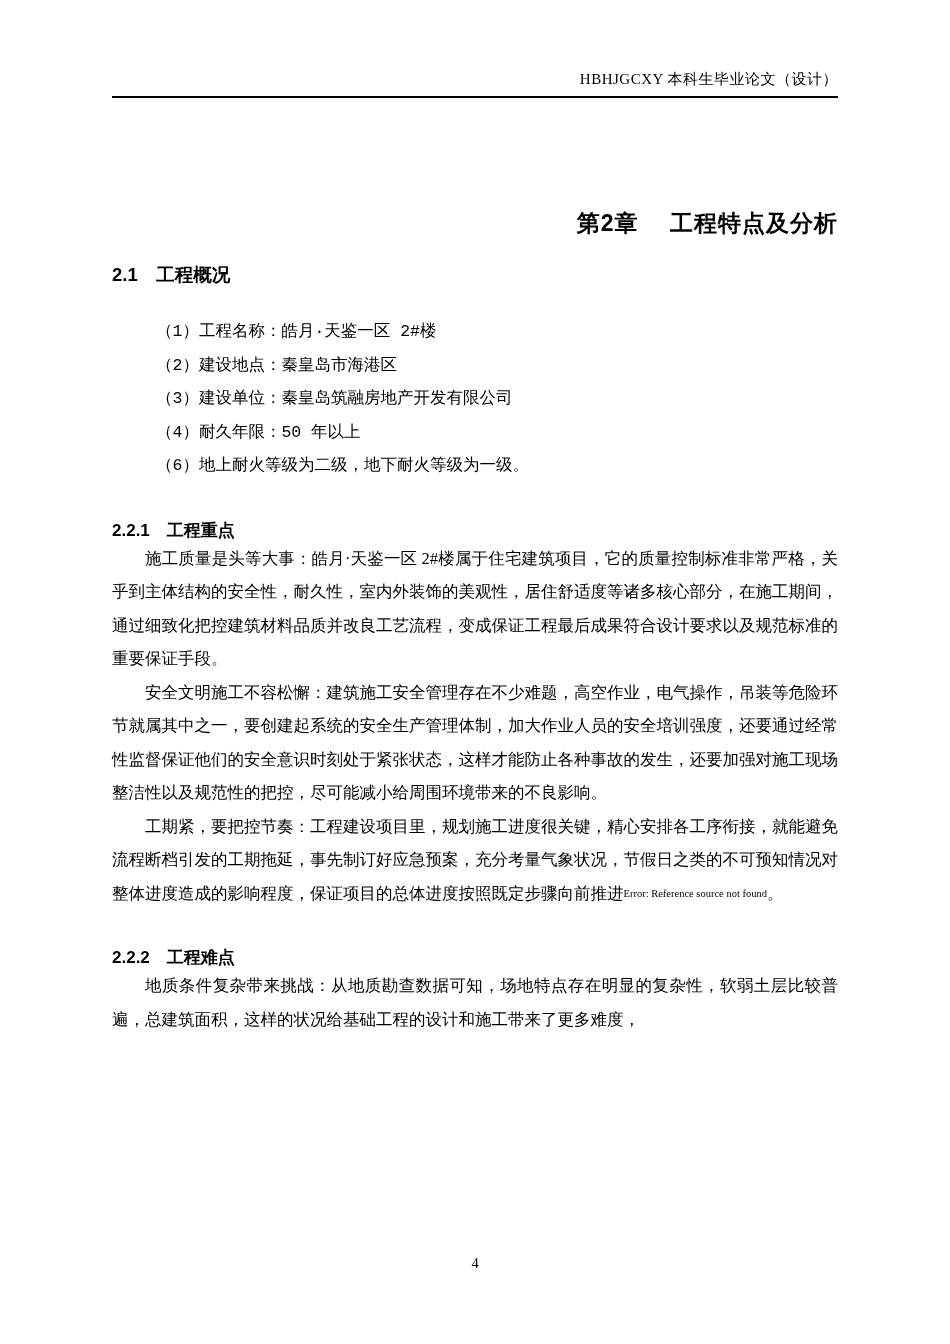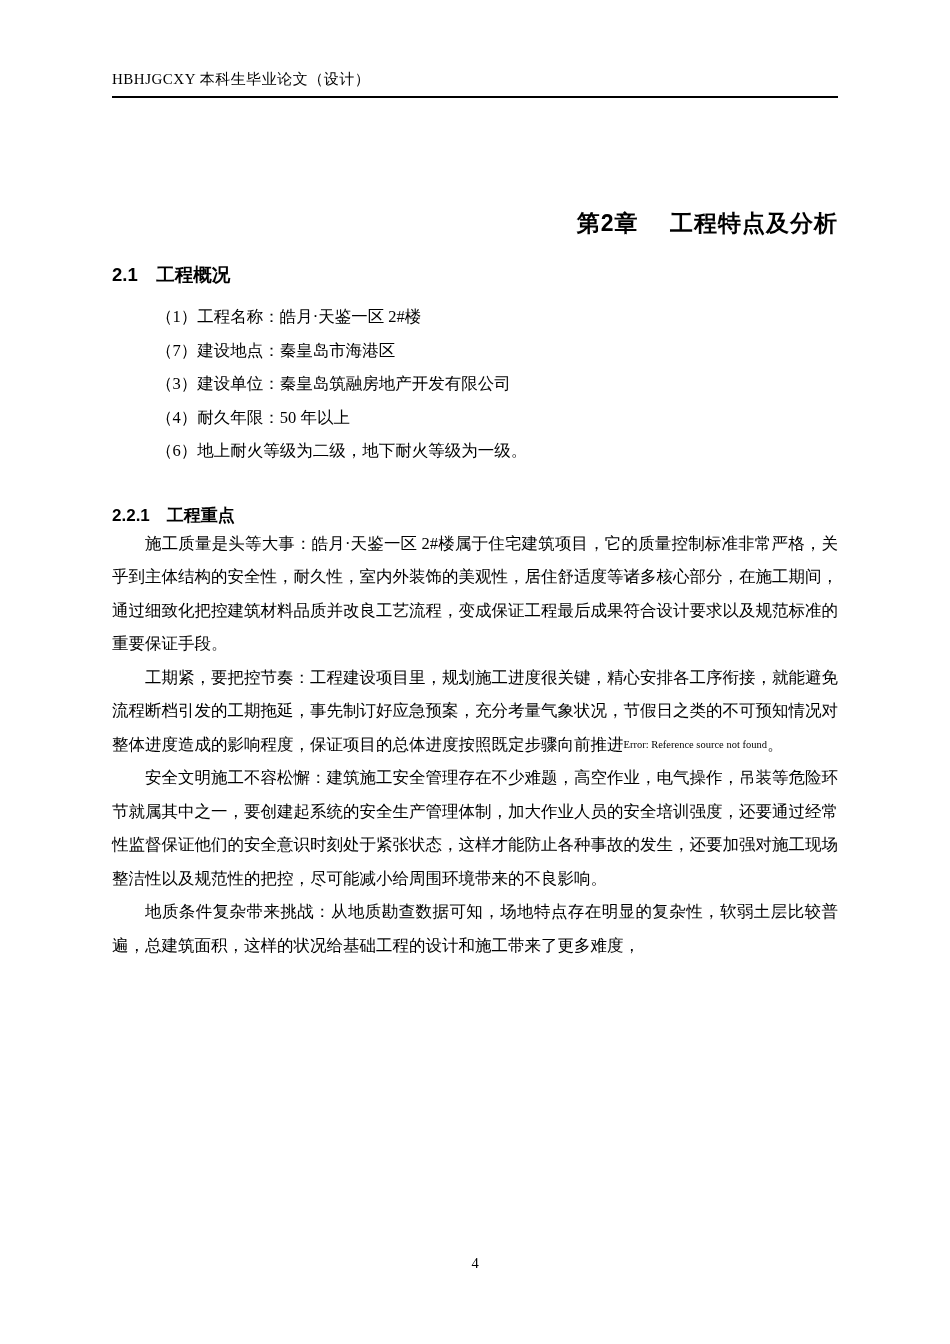--- a/index.html
+++ b/index.html
@@ -12,21 +12,21 @@
     position: relative;
     color: #000000;
     font-family: "Liberation Serif", "DejaVu Serif", serif;
     overflow: hidden;
   }
   .page-header {
     margin: 0 112px;
     padding-top: 70px;
   }
   .header-title {
-    text-align: left;
+    text-align: right;
     font-size: 15px;
     letter-spacing: 0.5px;
     white-space: pre-wrap;
   }
   .header-rule {
     margin-top: 7px;
     height: 0;
     border-bottom: 2px solid #000000;
   }
   .content {
@@ -50,22 +50,23 @@
   .section-heading.first { margin-top: 23px; }
   .section-heading.second { margin-top: 28px; }
   .subsection-heading {
     font-family: "Liberation Sans", "DejaVu Sans", sans-serif;
     font-weight: 700;
     font-size: 17px;
     margin-top: 36px;
     white-space: pre-wrap;
   }
   .overview-list {
-    margin-top: 13px;
+    margin-top: 28px;
     padding-left: 44px;
+    font-family: Liberation Mono, monospace;
   }
   .list-item {
     font-size: 16.5px;
     line-height: 33.5px;
     white-space: pre-wrap;
   }
   .body-block { }
   .body-para {
     font-size: 16.5px;
     line-height: 33.5px;
@@ -101,35 +102,36 @@
   </div>
 
   <div class="content">
 
     <div class="chapter-title">第2章　 工程特点及分析</div>
 
     <div class="section-heading first">2.1　工程概况</div>
 
     <div class="overview-list">
       <div class="list-item">（1）工程名称：皓月·天鉴一区 2#楼</div>
-      <div class="list-item">（7）建设地点：秦皇岛市海港区</div>
+      <div class="list-item">（2）建设地点：秦皇岛市海港区</div>
       <div class="list-item">（3）建设单位：秦皇岛筑融房地产开发有限公司</div>
       <div class="list-item">（4）耐久年限：50 年以上</div>
       <div class="list-item">（6）地上耐火等级为二级，地下耐火等级为一级。</div>
     </div>
 
 
     <div class="subsection-heading">2.2.1　工程重点</div>
 
     <div class="body-block">
       <p class="body-para">施工质量是头等大事：皓月·天鉴一区 2#楼属于住宅建筑项目，它的质量控制标准非常严格，关乎到主体结构的安全性，耐久性，室内外装饰的美观性，居住舒适度等诸多核心部分，在施工期间，通过细致化把控建筑材料品质并改良工艺流程，变成保证工程最后成果符合设计要求以及规范标准的重要保证手段。</p>
+      <p class="body-para">安全文明施工不容松懈：建筑施工安全管理存在不少难题，高空作业，电气操作，吊装等危险环节就属其中之一，要创建起系统的安全生产管理体制，加大作业人员的安全培训强度，还要通过经常性监督保证他们的安全意识时刻处于紧张状态，这样才能防止各种事故的发生，还要加强对施工现场整洁性以及规范性的把控，尽可能减小给周围环境带来的不良影响。</p>
       <p class="body-para"><span>工期紧，要把控节奏：工程建设项目里，规划施工进度很关键，精心安排各工序衔接，就能避免流程断档引发的工期拖延，事先制订好应急预案，充分考量气象状况，节假日之类的不可预知情况对整体进度造成的影响程度，保证项目的总体进度按照既定步骤向前推进</span><span class="error-ref">Error: Reference source not found</span><span>。</span></p>
-      <p class="body-para">安全文明施工不容松懈：建筑施工安全管理存在不少难题，高空作业，电气操作，吊装等危险环节就属其中之一，要创建起系统的安全生产管理体制，加大作业人员的安全培训强度，还要通过经常性监督保证他们的安全意识时刻处于紧张状态，这样才能防止各种事故的发生，还要加强对施工现场整洁性以及规范性的把控，尽可能减小给周围环境带来的不良影响。</p>
     </div>
 
+    <div class="subsection-heading">2.2.2　工程难点</div>
 
     <div class="body-block">
       <p class="body-para">地质条件复杂带来挑战：从地质勘查数据可知，场地特点存在明显的复杂性，软弱土层比较普遍，总建筑面积，这样的状况给基础工程的设计和施工带来了更多难度，</p>
     </div>
 
   </div>
 
   <div class="page-footer">
     <span class="page-number">4</span>
   </div>

